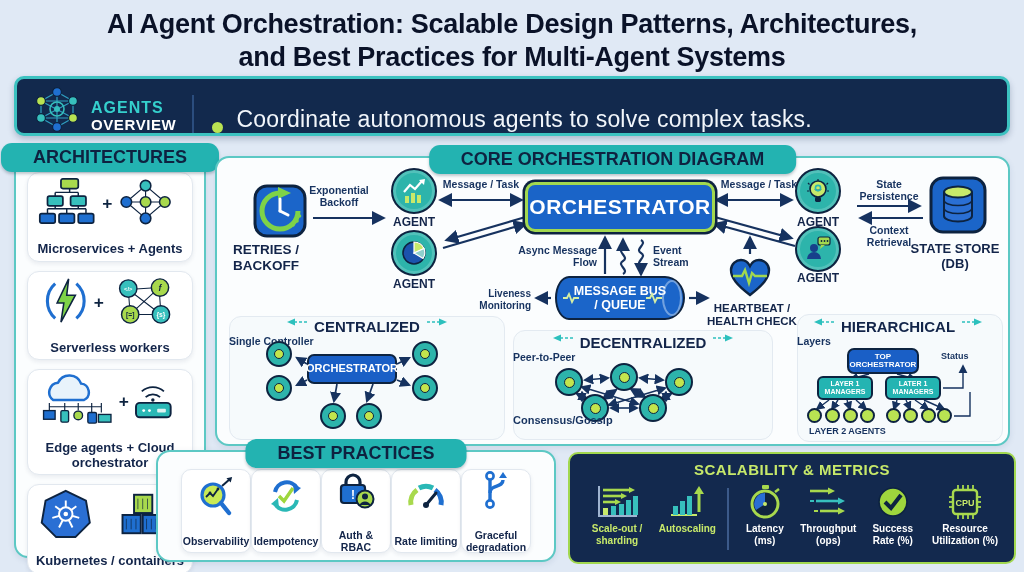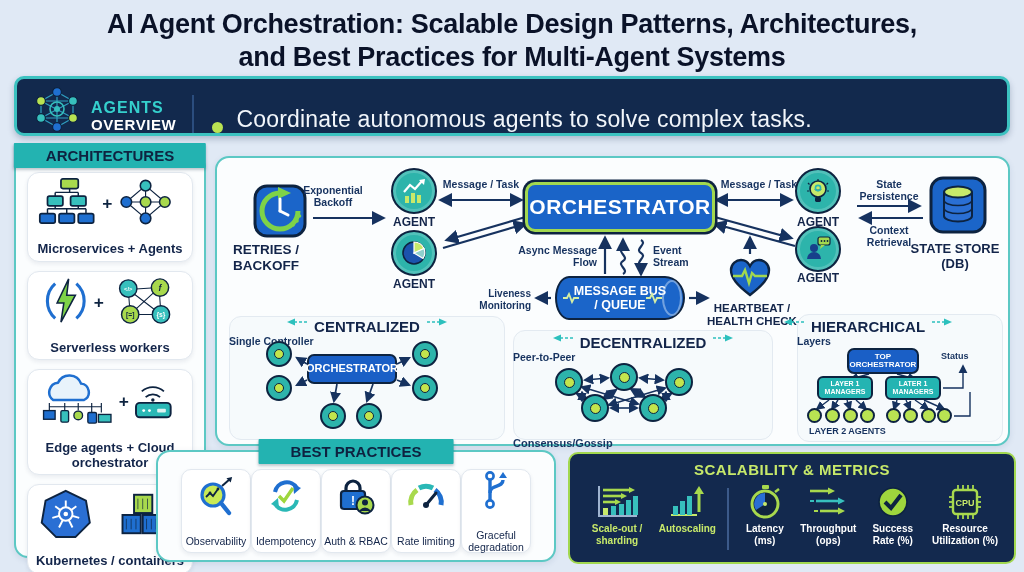--- a/index.html
+++ b/index.html
@@ -10,21 +10,21 @@
   .banner{left:14px;top:76px;width:996px;height:60px;background:#12294d;border:3px solid #3cc2c0;border-radius:10px;
     box-sizing:border-box;display:flex;align-items:flex-end;padding:0 16px;box-shadow:0 3px 6px rgba(20,40,80,.25)}
   .brand{line-height:1.05;margin-left:10px}
   .brand .t1{color:#35d0cd;font-weight:800;font-size:16px;letter-spacing:1px}
   .brand .t2{color:#fff;font-weight:800;font-size:15px;letter-spacing:.6px}
   .vdiv{width:2px;height:38px;background:#2b4d7e;margin:0 18px 0 16px}
   .bullet{width:11px;height:11px;border-radius:50%;background:#b9e352;margin-right:13px;flex:0 0 auto}
   .tagline{color:#f2f6fb;font-size:23px;letter-spacing:.2px;white-space:nowrap}
   .panel{background:#fbfdfe;border:2px solid #5cc8c4;border-radius:14px;box-sizing:border-box;box-shadow:0 2px 6px rgba(30,60,110,.10)}
   .pill{position:absolute;left:50%;transform:translateX(-50%);top:-13px;background:#23b3b1;color:#0e2240;
-    font-weight:800;font-size:15px;padding:4px 32px;border-radius:1px;white-space:nowrap;box-shadow:0 2px 3px rgba(10,40,60,.25)}
+    font-weight:800;font-size:18px;padding:4px 32px;border-radius:11px;white-space:nowrap;box-shadow:0 2px 3px rgba(10,40,60,.25)}
   
   .sidebar{left:14px;top:154px;width:192px;height:404px;display:flex;flex-direction:column;align-items:center;gap:9px;padding:16px 0 10px}
   .scard{width:166px;flex:1;background:#fff;border:1.5px solid #e2e8ef;border-radius:12px;box-shadow:0 2px 4px rgba(20,40,80,.08);
     display:flex;flex-direction:column;align-items:center;justify-content:center;padding:4px 6px;box-sizing:border-box}
   .scard .lbl{font-size:13px;font-weight:800;text-align:center;line-height:1.12;color:#13254a;margin-top:15px}
   
   .core{left:215px;top:156px;width:795px;height:290px}
   .nlabel{font-weight:800;color:#13254a;text-align:center;line-height:1.15}
   .slabel{font-weight:700;color:#16325f;text-align:center;line-height:1.15;font-size:10.5px}
   .agent{width:46px;height:46px;border-radius:50%;background:#2db4ab;border:2.5px solid #0d2340;box-sizing:border-box;
@@ -43,21 +43,21 @@
   .node i{display:block;border-radius:50%;background:#c3e54d;border:1.5px solid #0d2340;box-sizing:border-box}
   .minibox{background:#1a5fc6;border:2px solid #0d2340;border-radius:7px;color:#fff;font-weight:800;
     display:flex;align-items:center;justify-content:center;text-align:center;line-height:1.05;box-sizing:border-box}
   .mgr{background:#24b4b2;border:2px solid #0d2340;border-radius:6px;color:#fff;font-weight:800;font-size:7px;
     display:flex;align-items:center;justify-content:center;text-align:center;line-height:1.15;box-sizing:border-box}
   .gcirc{width:15px;height:15px;border-radius:50%;background:#b9e352;border:2px solid #0d2340;box-sizing:border-box}
   
   .bp{left:156px;top:450px;width:400px;height:112px;display:flex;align-items:flex-start;justify-content:center;padding-top:17px}
   .bpcard{width:70px;height:84px;background:#fff;border:1.5px solid #e2e8ef;border-radius:10px;box-shadow:0 2px 4px rgba(20,40,80,.08);
     display:flex;flex-direction:column;align-items:center;justify-content:center;padding:2px;box-sizing:border-box}
-  .bpcard .lbl{font-size:10.5px;font-weight:400;text-align:center;line-height:1.1;color:#13254a;margin-top:19px}
+  .bpcard .lbl{font-size:10.5px;font-weight:700;text-align:center;line-height:1.1;color:#13254a;margin-top:19px}
   
   .metrics{left:568px;top:452px;width:448px;height:112px;background:#13294e;border:2.5px solid #a2d84f;border-radius:10px;box-sizing:border-box}
   .mhead{position:absolute;left:0;right:0;top:7px;text-align:center;color:#c7e96a;font-weight:800;font-size:15px;letter-spacing:.5px}
   .mrow{position:absolute;left:8px;right:6px;top:30px;display:flex;align-items:flex-start}
   .mitem{display:flex;flex-direction:column;align-items:center}
   .mitem .lbl{font-size:10px;font-weight:800;text-align:center;line-height:1.15;margin-top:3px;color:#fff}
   .mitem.hl .lbl{color:#c7e96a}
   .mdiv{width:2px;height:62px;background:#3c5a8a;margin:4px 8px 0}
   svg{display:block}
   .lay{pointer-events:none}
@@ -201,20 +201,21 @@
           <g stroke="#0d2340" stroke-width="1" opacity=".7">
             <path d="M104 10v11M109 10v11M114 10v11M92 31v11M97 31v11M102 31v11M113 31v11M118 31v11M123 31v11" fill="none"></path>
           </g>
         </svg>
       </span>
       <div class="lbl">Kubernetes / containers</div>
     </div>
   </div>
 
   <div class="abs panel core">
+    <div class="pill">CORE ORCHESTRATION DIAGRAM</div>
 
     <div class="abs pbox" style="left:12px;top:158px;width:276px;height:124px"></div>
     <div class="abs pbox" style="left:296px;top:172px;width:260px;height:110px"></div>
     <div class="abs pbox" style="left:580px;top:156px;width:206px;height:128px"></div>
 
     <svg class="abs lay" style="left:0;top:0" width="791" height="286" viewBox="0 0 791 286">
       <defs>
         <marker id="ah" viewBox="0 0 10 10" refX="8" refY="5" markerWidth="6.5" markerHeight="6.5" orient="auto-start-reverse">
           <path d="M0 0L10 5L0 10z" fill="#16325f"></path>
         </marker>
@@ -277,21 +278,21 @@
         <path d="M27 9A18 18 0 1 0 45 27" stroke="#7ed348" stroke-width="5" fill="none"></path>
         <polygon points="25,3 38,9 25,15" fill="#7ed348"></polygon>
         <line x1="27" y1="27" x2="27" y2="15" stroke="#fff" stroke-width="3" stroke-linecap="round"></line>
         <line x1="27" y1="27" x2="35" y2="31" stroke="#fff" stroke-width="3" stroke-linecap="round"></line>
         <circle cx="40" cy="41" r="1.8" fill="#7ed348"></circle>
           <circle cx="44" cy="37" r="1.8" fill="#7ed348"></circle>
           <circle cx="46.5" cy="32" r="1.8" fill="#7ed348"></circle>
       </svg>
     </span>
     <div class="abs nlabel" style="left:16px;top:84px;width:92px;font-size:13.5px;text-align:left">RETRIES / BACKOFF</div>
-    <div class="abs slabel" style="left:76px;top:26px;width:80px">Exponential Backoff</div>
+    <div class="abs slabel" style="left:82px;top:26px;width:80px">Exponential Backoff</div>
 
     <div class="abs agent" style="left:174px;top:10px">
       <svg width="28" height="28" viewBox="0 0 28 28">
         <rect x="5" y="19" width="4" height="7" fill="#c7e96a"></rect>
           <rect x="11" y="16" width="4" height="10" fill="#c7e96a"></rect>
           <rect x="17" y="18" width="4" height="8" fill="#c7e96a"></rect>
         <path d="M4 15 10 8l5 4 7-8" stroke="#fff" stroke-width="2.2" fill="none"></path>
         <polygon points="19,3 25,2 24,8" fill="#fff"></polygon>
       </svg>
     </div>
@@ -423,23 +424,23 @@
       </div>
     <div class="abs node" style="left:448px;top:210px;width:28px;height:28px">
         <i style="width:11px;height:11px"></i>
       </div>
     <div class="abs node" style="left:364px;top:236px;width:28px;height:28px">
         <i style="width:11px;height:11px"></i>
       </div>
     <div class="abs node" style="left:422px;top:236px;width:28px;height:28px">
         <i style="width:11px;height:11px"></i>
       </div>
-    <div class="abs psub" style="left:296px;top:279px;width:260px;font-size:11px">Consensus/Gossip</div>
-
-    <div class="abs ptitle" style="left:548px;top:160px;width:206px">
+    <div class="abs psub" style="left:296px;top:256px;width:260px;font-size:11px">Consensus/Gossip</div>
+
+    <div class="abs ptitle" style="left:578px;top:160px;width:206px">
       <svg width="22" height="8" viewBox="0 0 22 8" style="transform:scaleX(-1)">
           <line x1="1" y1="4" x2="13" y2="4" stroke="#2cc0bd" stroke-width="1.6" stroke-dasharray="3 2"></line>
           <polygon points="13,.5 21,4 13,7.5" fill="#2cc0bd"></polygon>
         </svg>
       <span>HIERARCHICAL</span>
       <svg width="22" height="8" viewBox="0 0 22 8">
           <line x1="1" y1="4" x2="13" y2="4" stroke="#2cc0bd" stroke-width="1.6" stroke-dasharray="3 2"></line>
           <polygon points="13,.5 21,4 13,7.5" fill="#2cc0bd"></polygon>
         </svg>
     </div>

